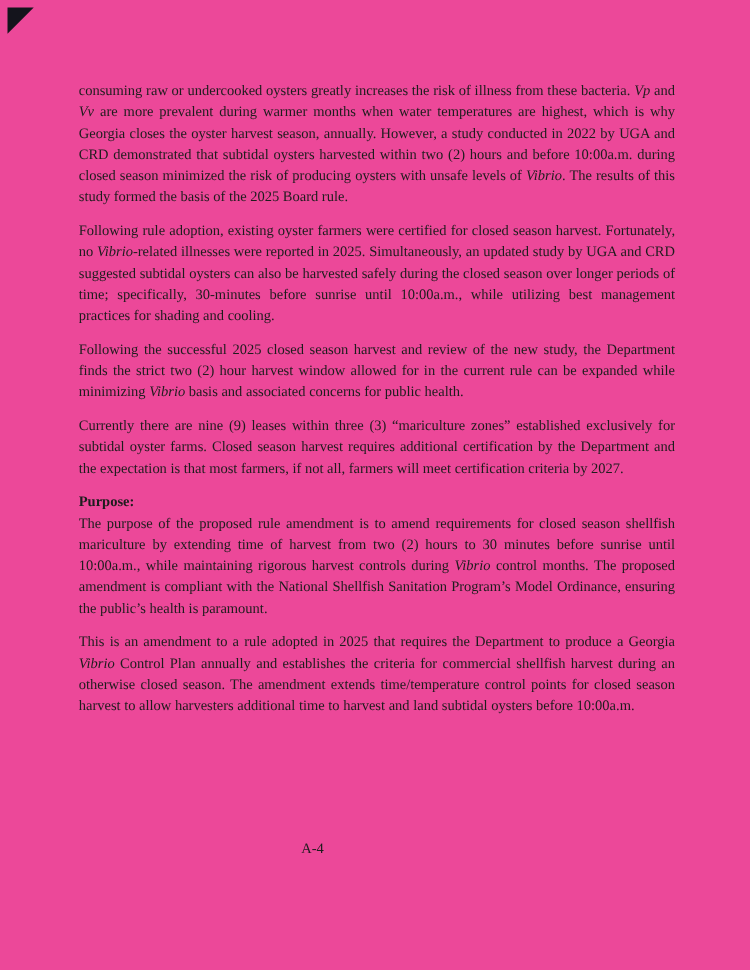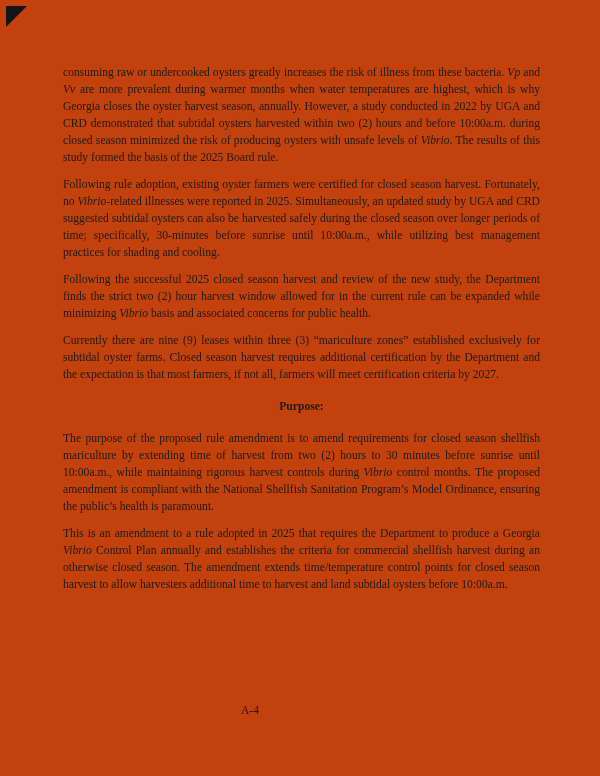--- a/index.html
+++ b/index.html
@@ -4,21 +4,21 @@
 <style>
   html, body {
     margin: 0;
     padding: 0;
     background: #ffffff;
   }
   .page {
     position: relative;
     width: 600px;
     height: 776px;
-    background: #c2410c;
+    background: #ec4899;
     overflow: hidden;
     font-family: "Liberation Serif", serif;
   }
   .corner-artifact {
     position: absolute;
     top: 6px;
     left: 6px;
     width: 0;
     height: 0;
     border-top: 21px solid #14141c;
@@ -31,27 +31,27 @@
     width: 477px;
     font-size: 11.6px;
     line-height: 17px;
     color: #1d1d1d;
     text-align: justify;
   }
   .body-text p {
     margin: 0 0 10px 0;
   }
   .body-text p.heading {
-    margin: 15px;
+    margin: 0;
     font-weight: 700;
-    text-align: center;
+    text-align: left;
   }
   .page-footer {
     position: absolute;
-    top: 702px;
+    top: 670px;
     left: 0;
     width: 500px;
     text-align: center;
     font-size: 11.6px;
     line-height: 17px;
     color: #1d1d1d;
   }
 </style>
 </head>
 <body>

